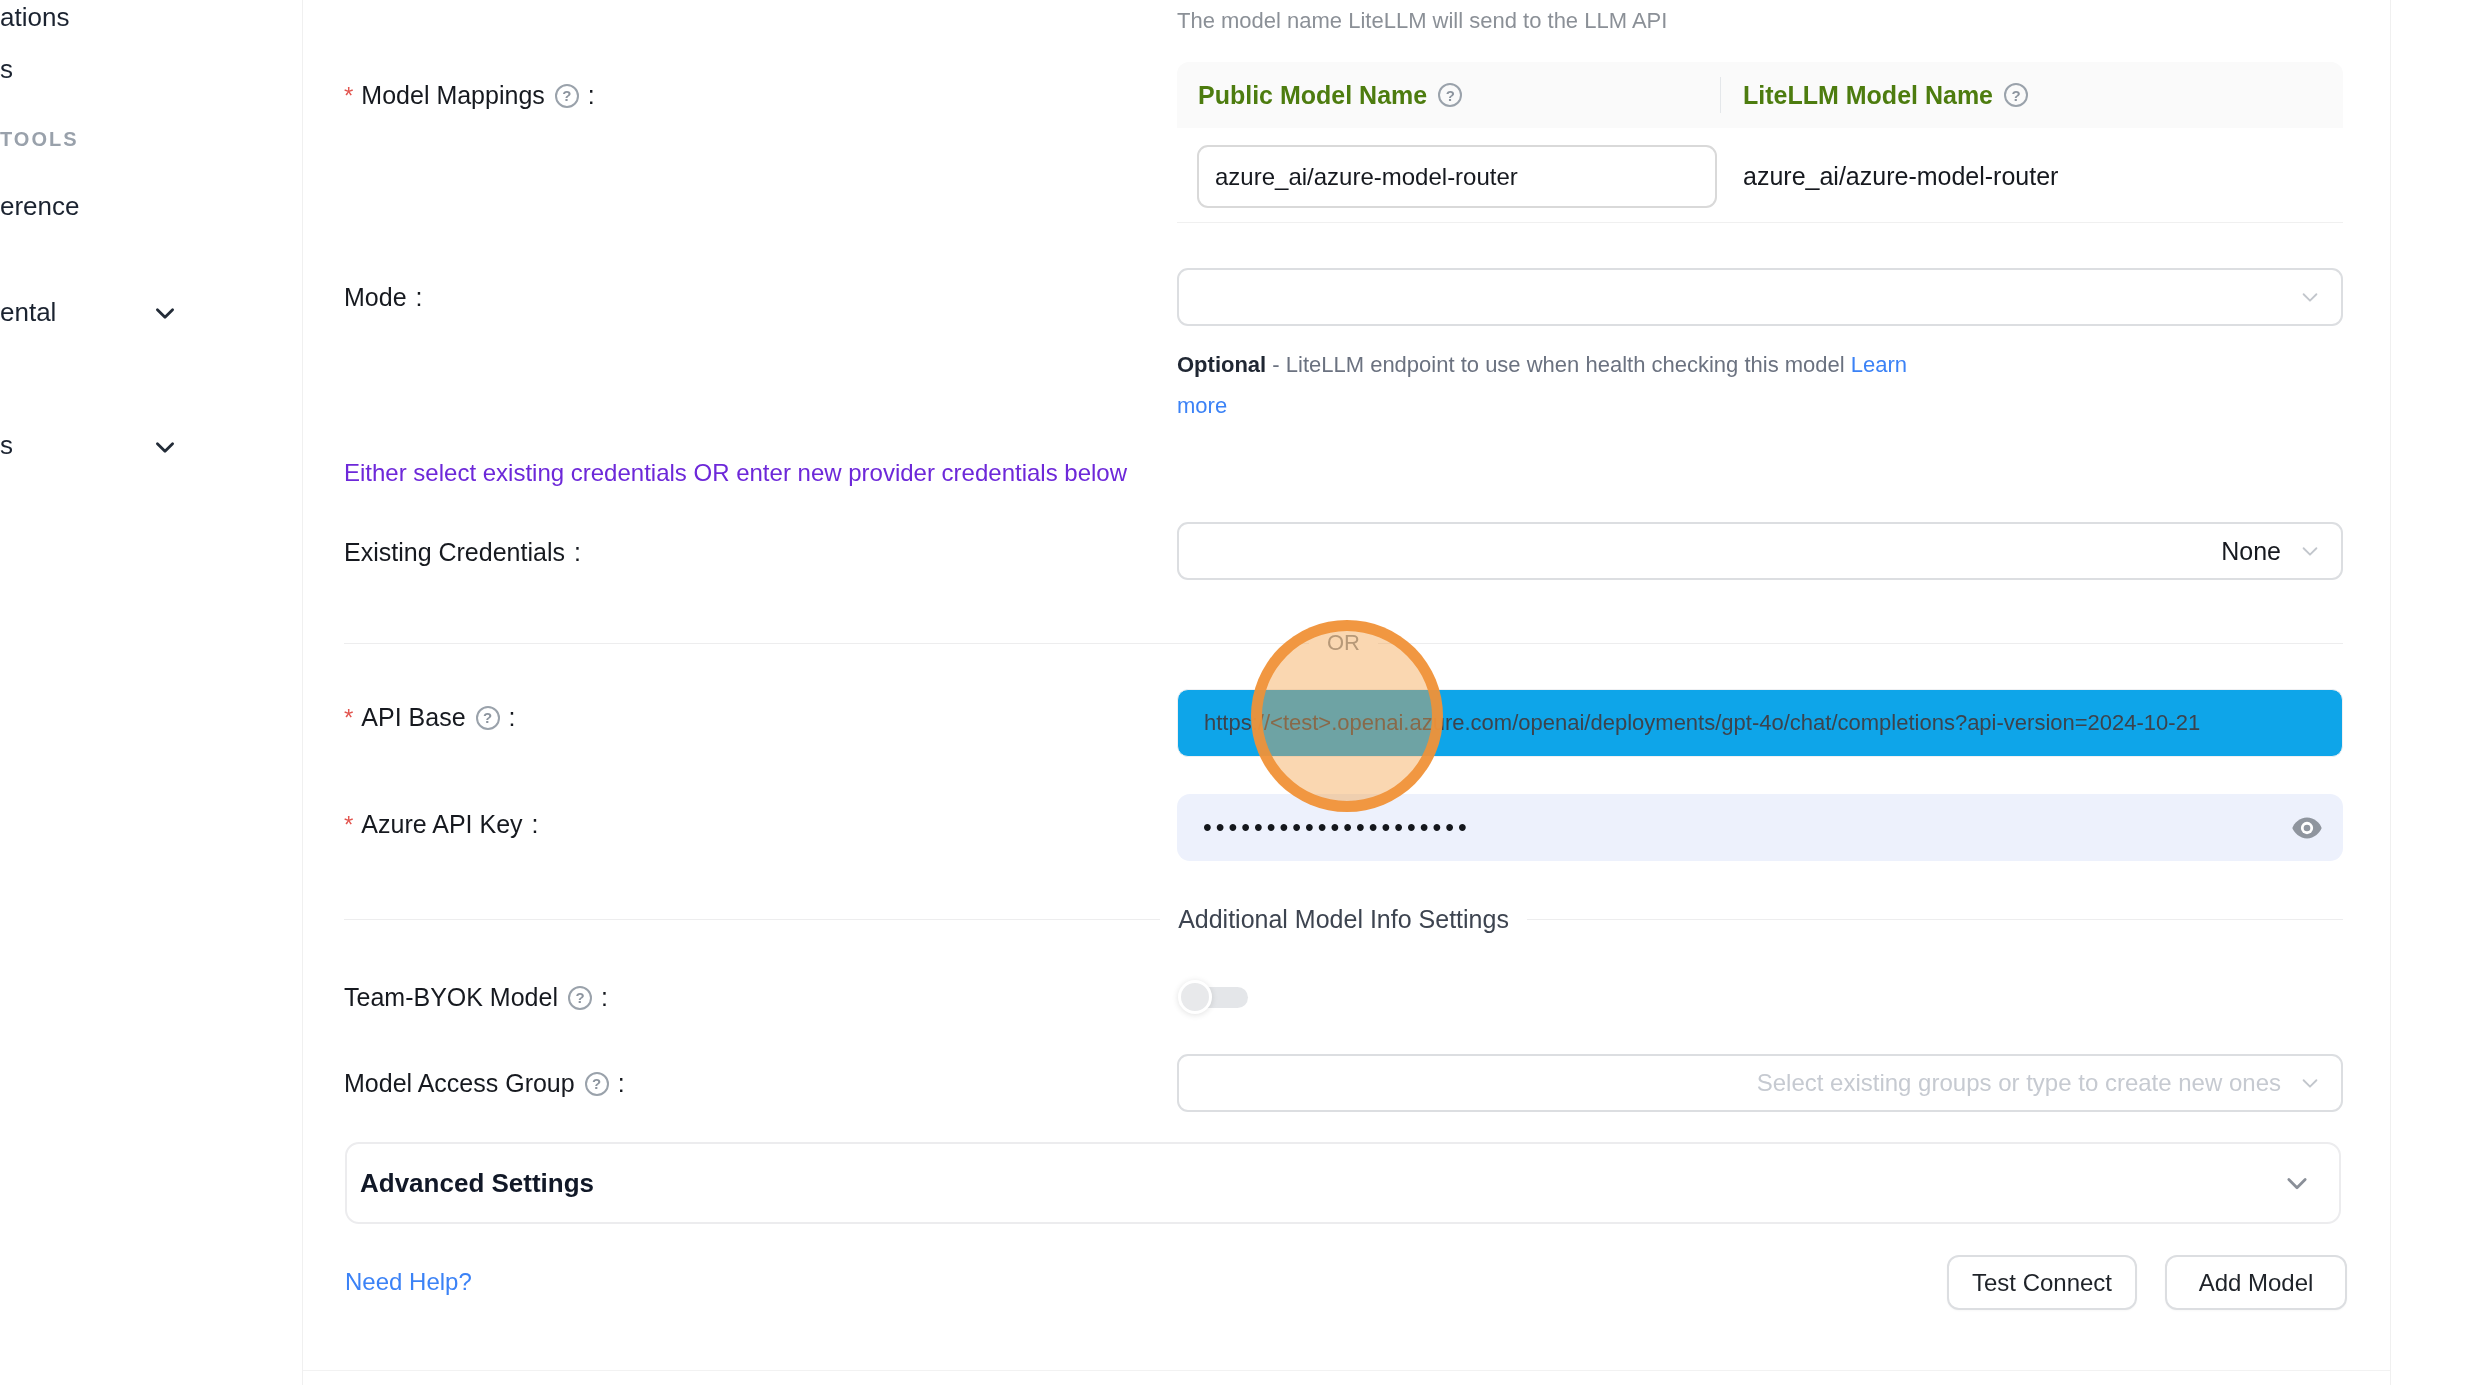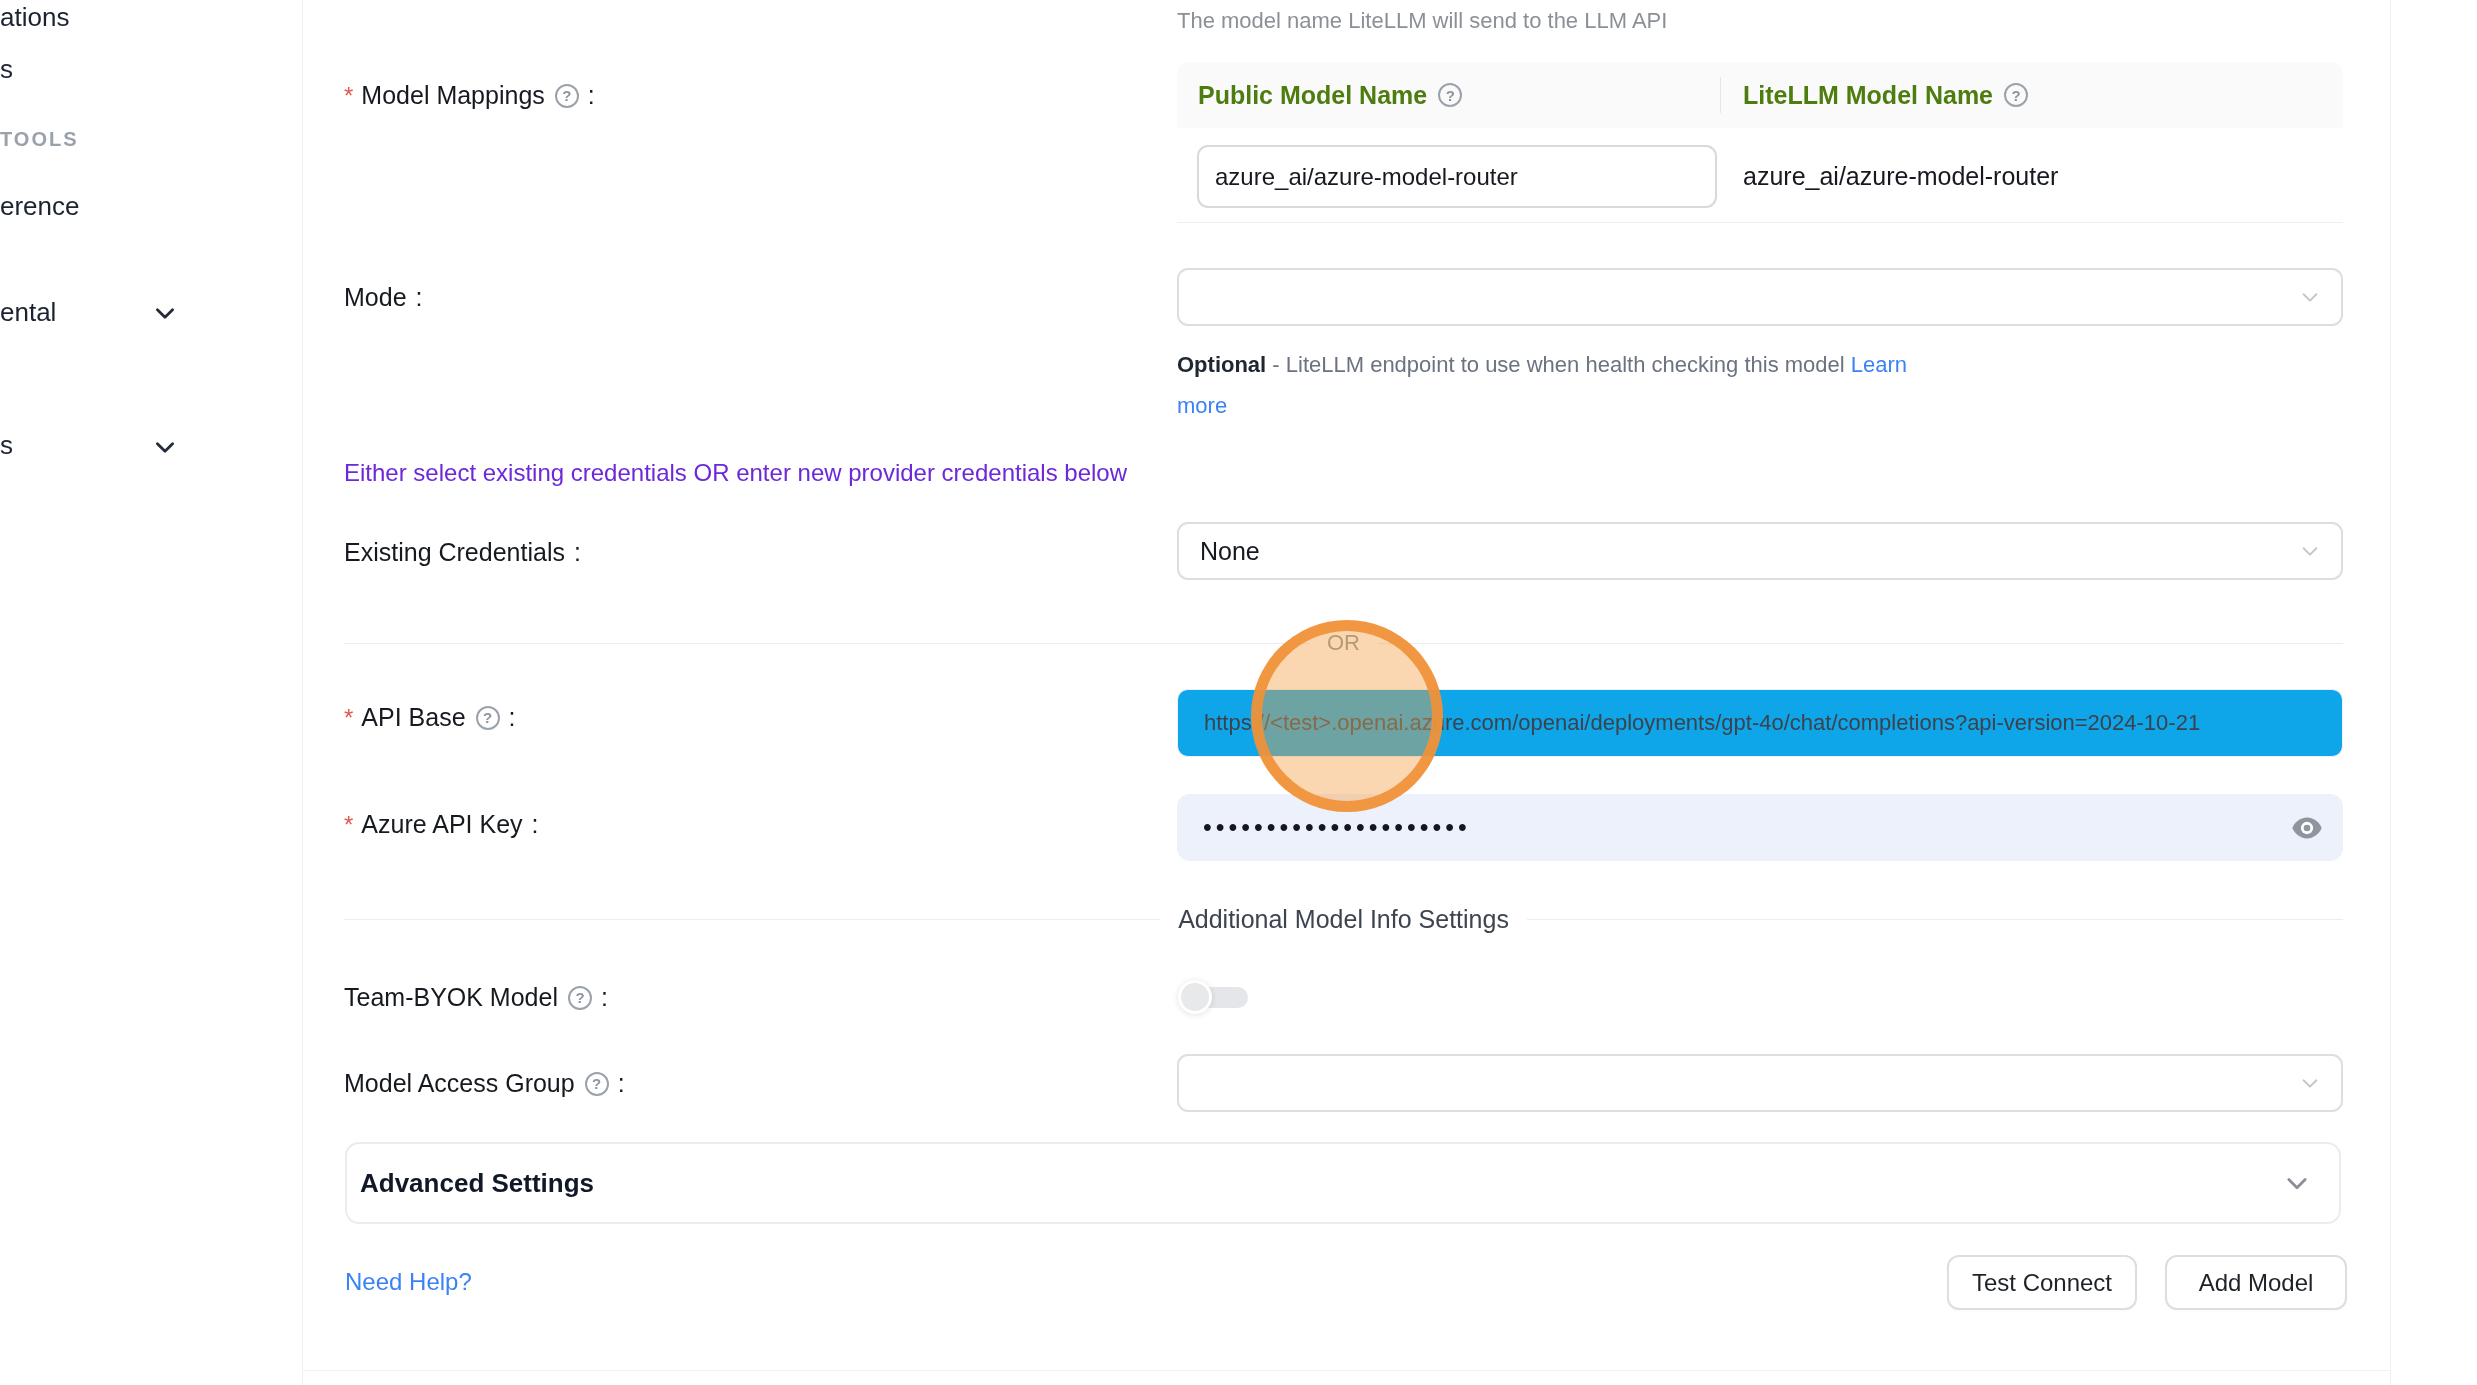--- a/index.html
+++ b/index.html
@@ -32,21 +32,21 @@
     display: inline-flex; align-items: center; justify-content: center;
     width: 24px; height: 24px; border: 2px solid #9aa2ab; border-radius: 50%;
     margin-left: 3px; flex: 0 0 auto;
   }
   .qicon::after { content: "?"; font-size: 15px; color: #8c949e; font-weight: 700; line-height: 1; }
 
   .select-box {
     position: absolute; width: 1166px; height: 58px;
     border: 2px solid #dcdee1; border-radius: 11px; background: #fff;
     display: flex; align-items: center; padding: 0 60px 0 21px;
-    font-size: 25px; color: #16191f;
+    font-size: 25px; color: #16191f; justify-content: flex-end;
   }
   .select-chev { position: absolute; right: 20px; top: 50%; transform: translateY(-50%); display: flex; }
 
   .placeholder { color: #c6cad1; font-size: 24px; }
 
   
   .model-name-help { position: absolute; left: 1177px; top: 8px; font-size: 22px; color: #8b9097; text-align: center; }
   .credentials-note { position: absolute; left: 344px; top: 459px; font-size: 24px; color: #6d28d9; }
 
   
@@ -258,20 +258,21 @@
       <div class="pill"></div>
       <div class="knob"></div>
     </div>
 
     <div class="label-row" style="left:344px;top:1069px">
       <span>Model Access Group</span>
       <span class="qicon"></span>
       <span class="colon">:</span>
     </div>
     <div class="select-box" style="top:1054px;left:1177px">
+      <span class="placeholder">Select existing groups or type to create new ones</span>
       <span class="select-chev">
         <svg width="22" height="22" viewBox="0 0 24 24">
             <path d="M5 9l7 7 7-7" fill="none" stroke="#c2c6cc" stroke-width="2" stroke-linecap="round" stroke-linejoin="round"></path>
           </svg>
       </span>
     </div>
 
     <div class="advanced-panel">
       <span>Advanced Settings</span>
       <span class="advanced-chev">

